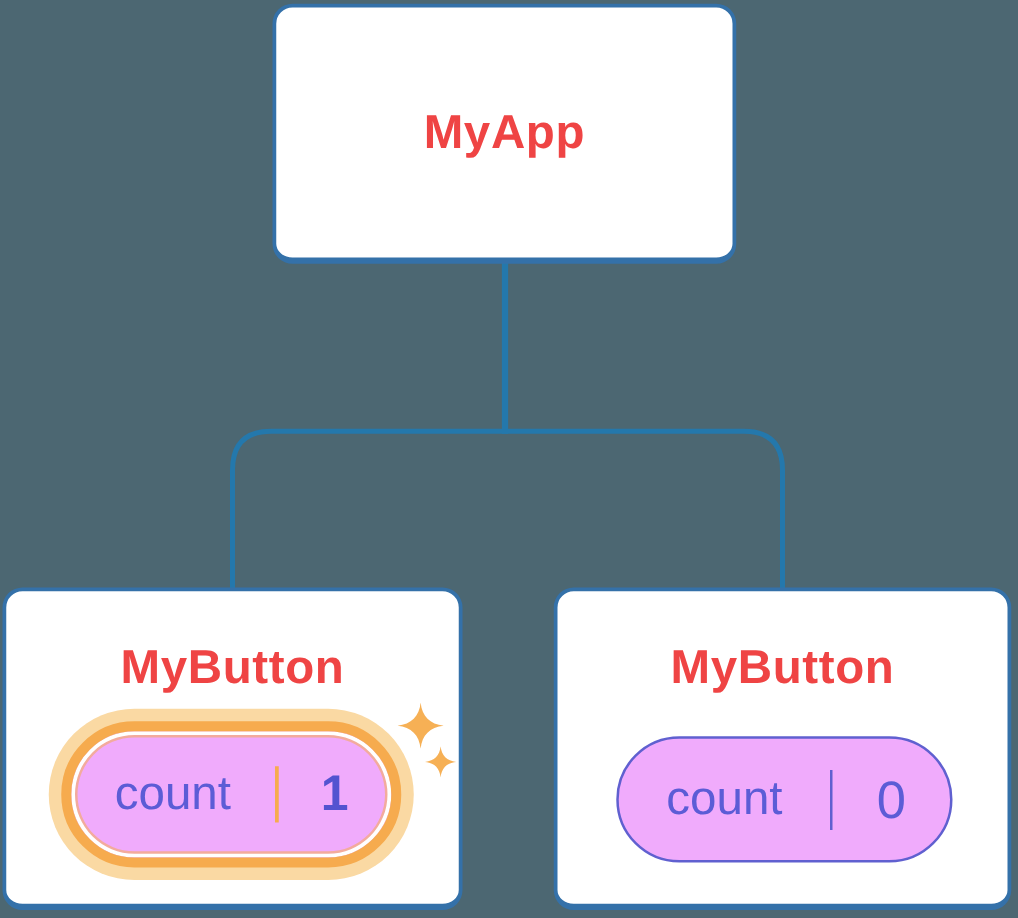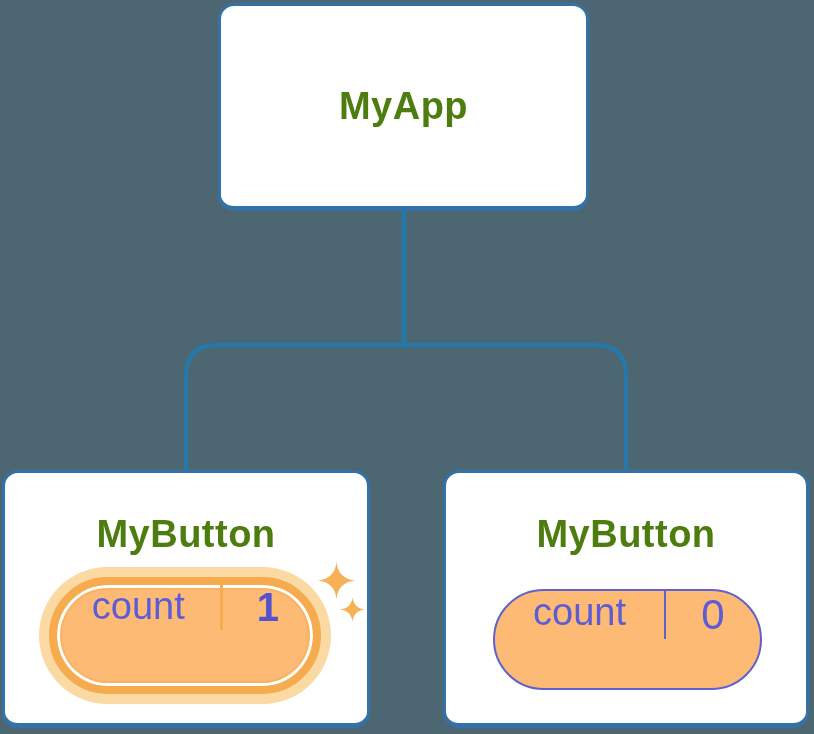--- a/index.html
+++ b/index.html
@@ -12,28 +12,28 @@
   .card{
     position:absolute;background:#FFFFFF;
     border:3px solid #3471A9;border-bottom-width:5px;
     border-radius:16px;box-sizing:border-box;
   }
   .card-root{left:218px;top:3px;width:371px;height:208px;
     display:flex;align-items:center;justify-content:center;}
   .card-child-left{left:2px;top:470px;width:368px;height:258px;}
   .card-child-right{left:443px;top:470px;width:366px;height:258px;}
   .node-label{
-    color:#4d7c0f;font-size:38px;font-weight:700;letter-spacing:.5px;
+    color:#ef4444;font-size:38px;font-weight:700;letter-spacing:.5px;
   }
   .child-label{
     position:absolute;left:0;top:40px;width:100%;text-align:center;
   }
   .pill{
-    position:absolute;box-sizing:border-box;background:#fdba74;
-    display:flex;align-items:flex-start;
+    position:absolute;box-sizing:border-box;background:#f0abfc;
+    display:flex;align-items:center;
   }
   .pill-key{
     flex:1.8;display:flex;align-items:center;justify-content:center;
     color:#5C5CD6;font-size:38px;
   }
   .pill-value{
     flex:1;display:flex;align-items:center;justify-content:center;
     color:#5C5CD6;
   }
   

